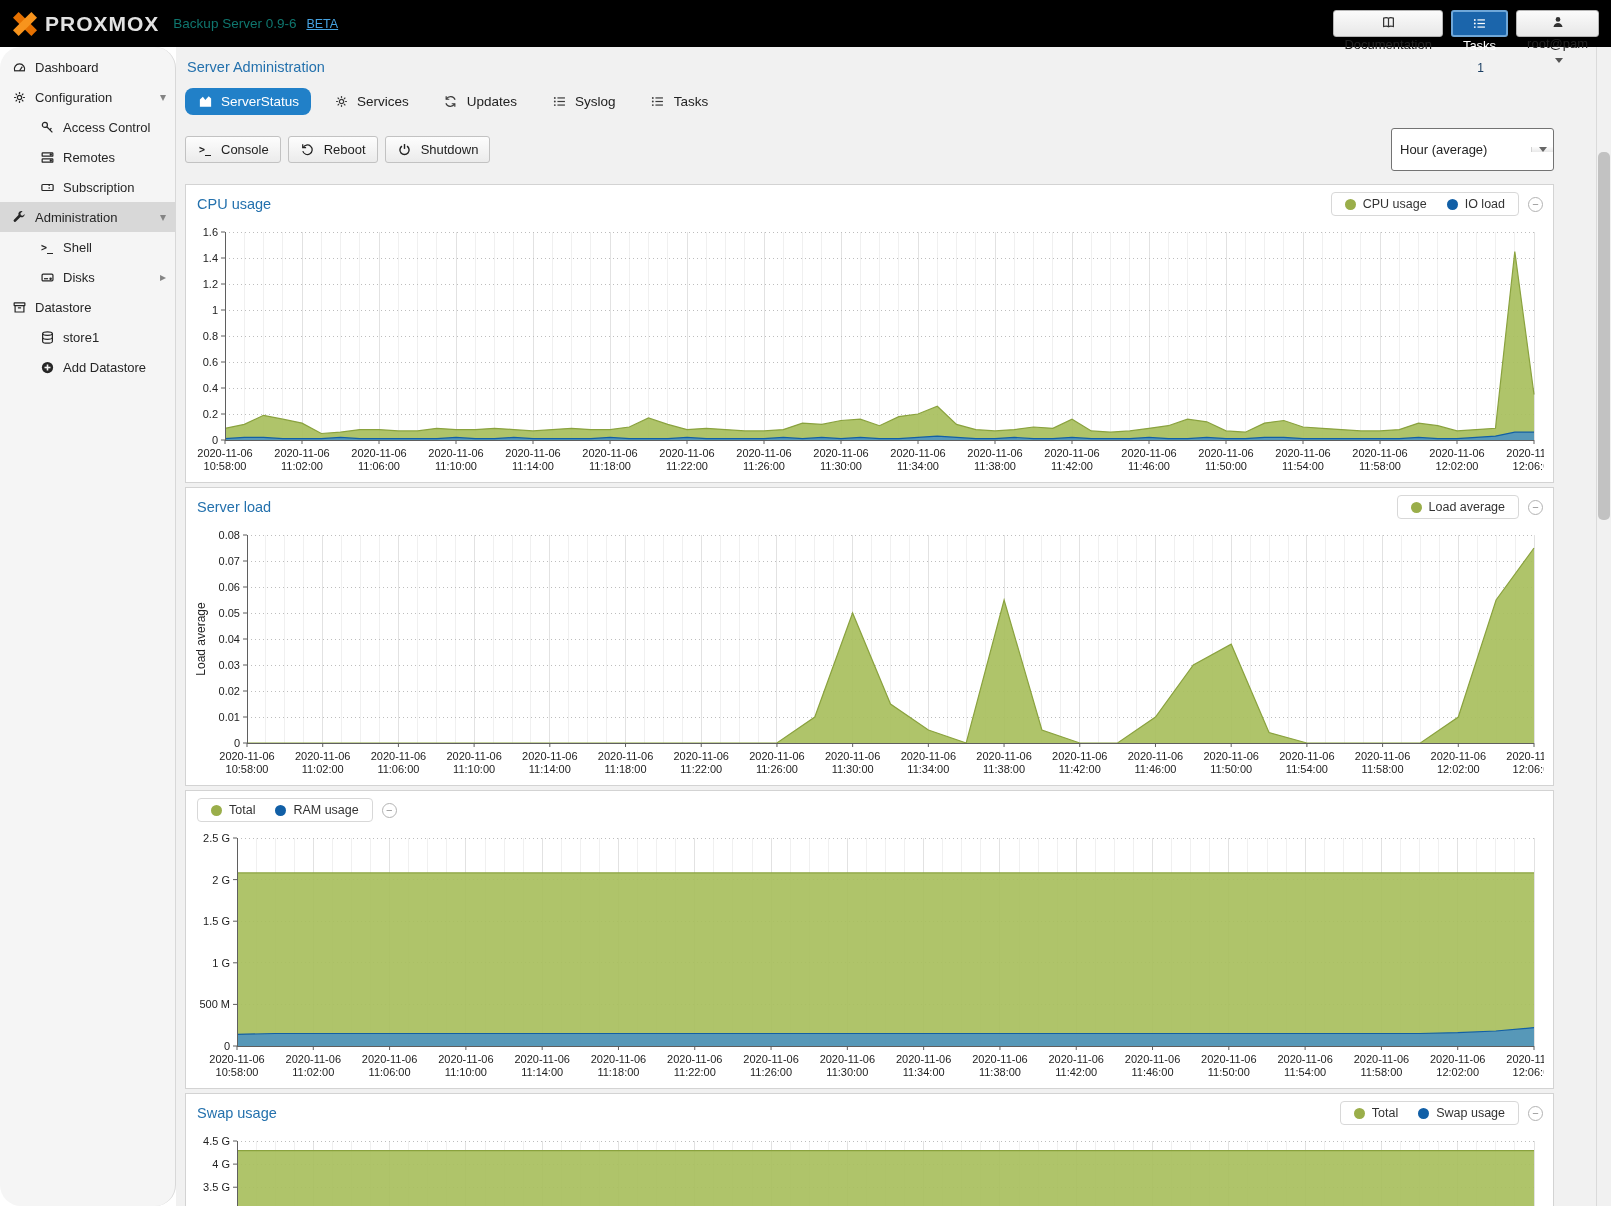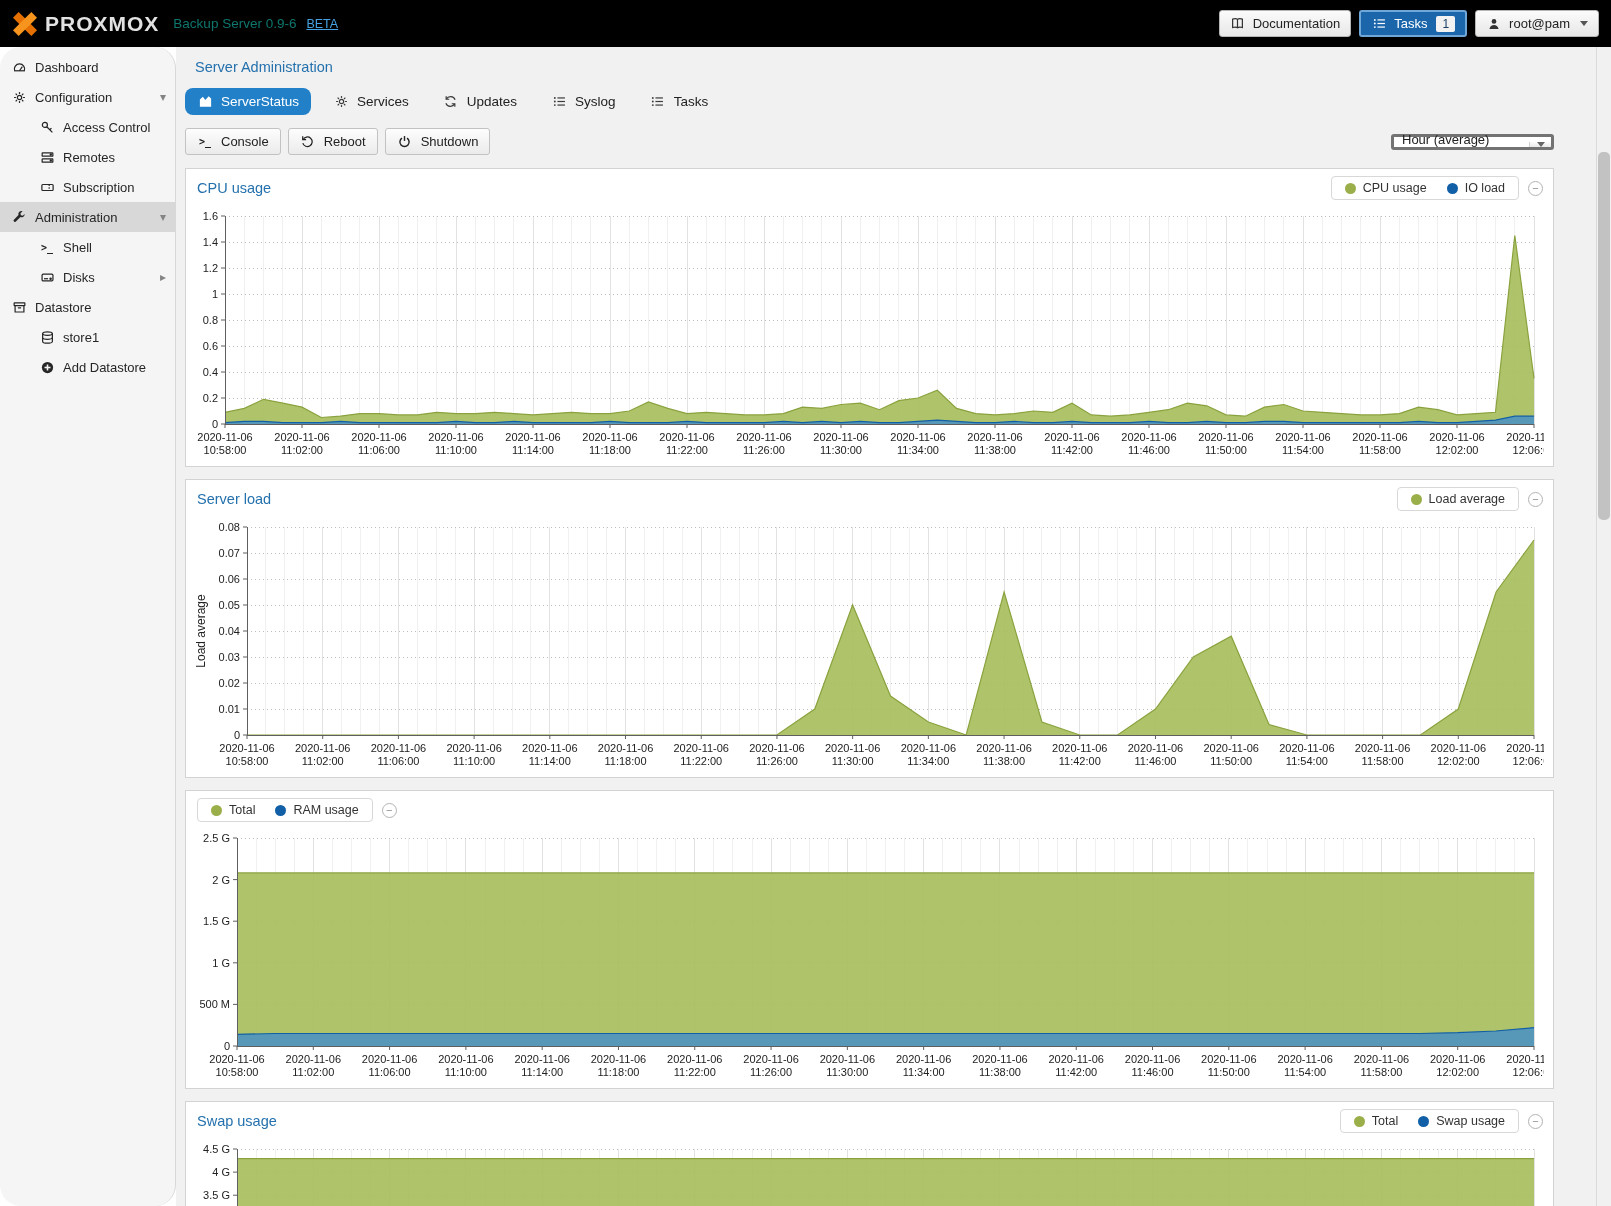--- a/index.html
+++ b/index.html
@@ -8,21 +8,21 @@
 
   
   .header { position:absolute; left:0; top:0; width:100%; height:47px; background:#000;
     display:flex; align-items:center; padding:0 12px; gap:8px; z-index:5; }
   .logo { display:flex; align-items:center; gap:7px; }
   .brand { color:#e2e2e2; font-weight:bold; font-size:21px; letter-spacing:1px; }
   .product { color:#0f766e; font-size:13.5px; margin-left:6px; }
   .beta { color:#46a2e0; font-size:12.5px; text-decoration:underline; cursor:pointer; margin-left:2px; }
   .hdr-right { margin-left:auto; display:flex; gap:8px; align-items:center; }
   .hbtn { background:linear-gradient(#fbfbfb,#e7e7e7); border:1px solid #b5b5b5; border-radius:3px;
-    padding:4px 10px; display:flex; gap:7px; align-items:center; color:#222; cursor:pointer; height:27px; }
+    padding:4px 10px; display:flex; gap:7px; align-items:center; color:#222; cursor:pointer; height:27px;flex-direction:column; }
   .hbtn .ic { color:#333; }
   .hbtn-tasks { background:#1b65ab; border:2px solid #6fa7d8; color:#fff; }
   .hbtn-tasks .ic { color:#fff; }
   .badge { background:#f2f2f2; color:#1b3f63; border-radius:2px; font-size:12px; padding:1px 6px; margin-left:2px; }
   .caret { width:0; height:0; border-left:4px solid transparent; border-right:4px solid transparent;
     border-top:5px solid #555; margin-left:3px; }
 
   
   .sidebar { position:absolute; left:0; top:47px; width:176px; bottom:0; background:#f5f5f5;
     border-right:1px solid #d8d8d8; padding-top:5px;border-radius:21px; }
@@ -31,42 +31,42 @@
   .side-item.lvl1 { padding-left:39px; }
   .side-item.sel { background:#d8d8d8; }
   .side-caret { margin-left:auto; color:#848484; font-size:12px; }
   .ic { display:inline-flex; align-items:center; justify-content:center; width:16px; }
   .ic svg { display:block; }
   .glyph { font-family:"DejaVu Sans Mono", monospace; font-size:10px; font-weight:bold; }
 
   
   .content { position:absolute; left:176px; top:47px; right:15px; bottom:0; background:#f1f1f1;
     padding:8px 42px 0 9px; overflow:hidden; }
-  .page-title { color:#2471ad; font-size:14.5px; margin:4px 0 13px 10px; }
+  .page-title { color:#2471ad; font-size:14.5px; margin:4px 0 13px 2px; }
   .tabs { display:flex; gap:10px; align-items:center; margin-bottom:13px; }
   .tab { display:flex; gap:8px; padding:6px 12px; border-radius:8px;
     color:#222; cursor:pointer; font-size:13.5px; }
   .tab .ic { color:#3c3c3c; }
   .tab.active { background:#2180c8; color:#fff; }
   .tab.active .ic { color:#fff; }
 
   .toolbar { display:flex; gap:7px; align-items:center; margin-bottom:13px; }
   .tbtn { background:linear-gradient(#fdfdfd,#ebebeb); border:1px solid #c2c2c2; border-radius:3px;
     padding:5px 11px; display:flex; gap:8px; align-items:center; color:#222; cursor:pointer; height:27px; }
   .spacer { flex:1; }
-  .combo { width:163px; height:16px; background:#fff; border:3px solid #737373; border-radius:3px;
-    display:flex; align-items:flex-end; cursor:pointer; }
+  .combo { width:163px; height:43px; background:#fff; border:1px solid #737373; border-radius:3px;
+    display:flex; align-items:center; cursor:pointer; }
   .combo .val { flex:1; display:flex; align-items:center; padding:0 8px; color:#222; }
   .combo .trig { width:22px; border-left:1px solid #d2d2d2; background:linear-gradient(#fcfcfc,#e9e9e9);
     display:flex; align-items:center; justify-content:center; }
   .combo .trig::after { content:""; width:0; height:0; border-left:4px solid transparent;
     border-right:4px solid transparent; border-top:5px solid #666; }
 
   
-  .panel { background:#fff; border:1px solid #d3d3d3; margin-bottom:12px; }
+  .panel { background:#fff; border:1px solid #d3d3d3; margin-bottom:4px; }
   .panel-hd { display:flex; align-items:center; padding:7px 10px 6px 11px; }
   .panel-title { color:#2471ad; font-size:14.5px; flex:1; }
   .legend { display:flex; gap:20px; align-items:center; border:1px solid #d8d8d8; border-radius:4px;
     padding:4px 13px; margin-right:9px; background:#fff; }
   .leg-item { display:flex; gap:7px; align-items:center; font-size:12.5px; color:#333; }
   .dot { width:11px; height:11px; border-radius:50%; }
   .tool-min { width:15px; height:15px; border:1px solid #b3b3b3; border-radius:50%; color:#8e8e8e;
     font-size:11px; line-height:12px; text-align:center; cursor:pointer; flex:0 0 auto; }
   .chart-wrap { padding:0 0 3px 5px; }
 

